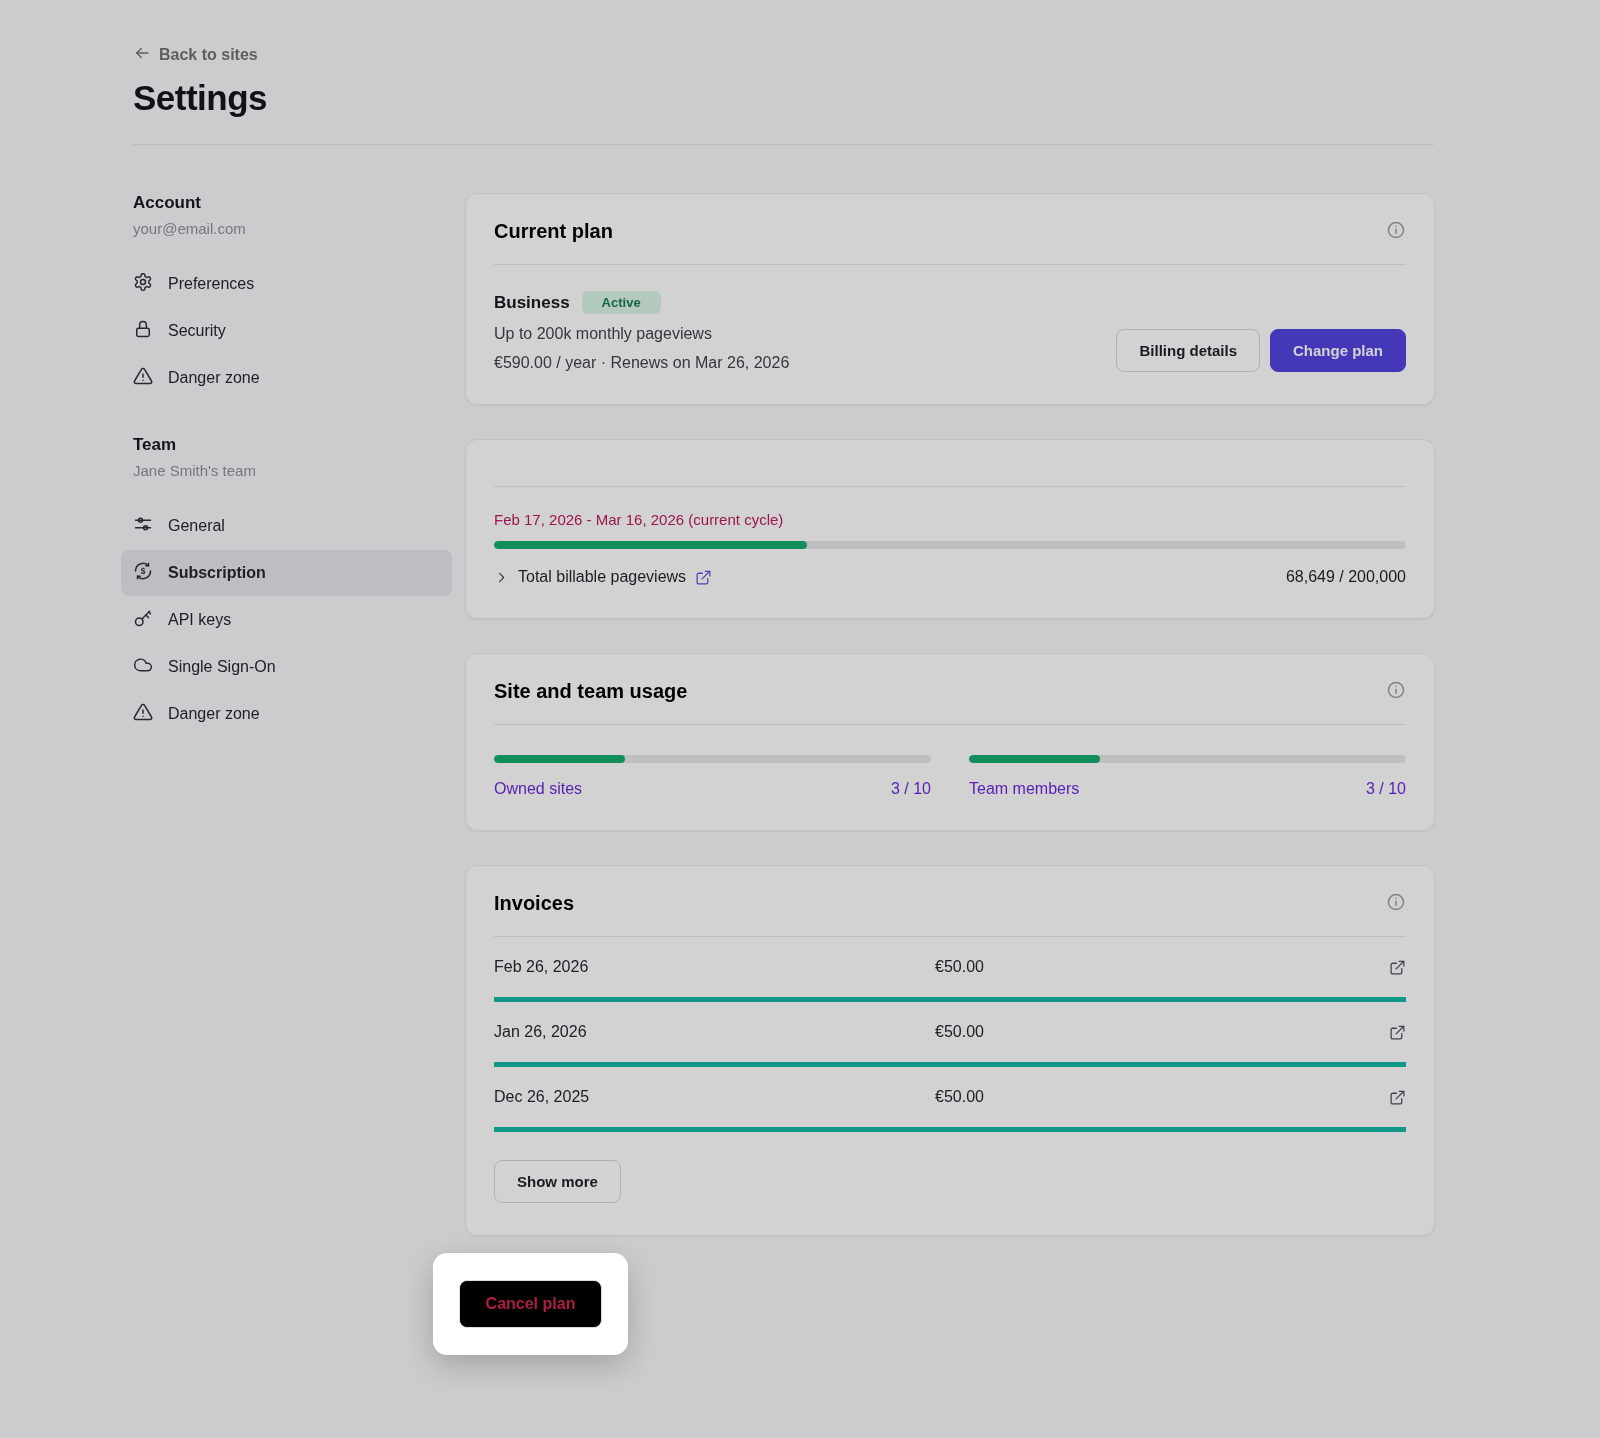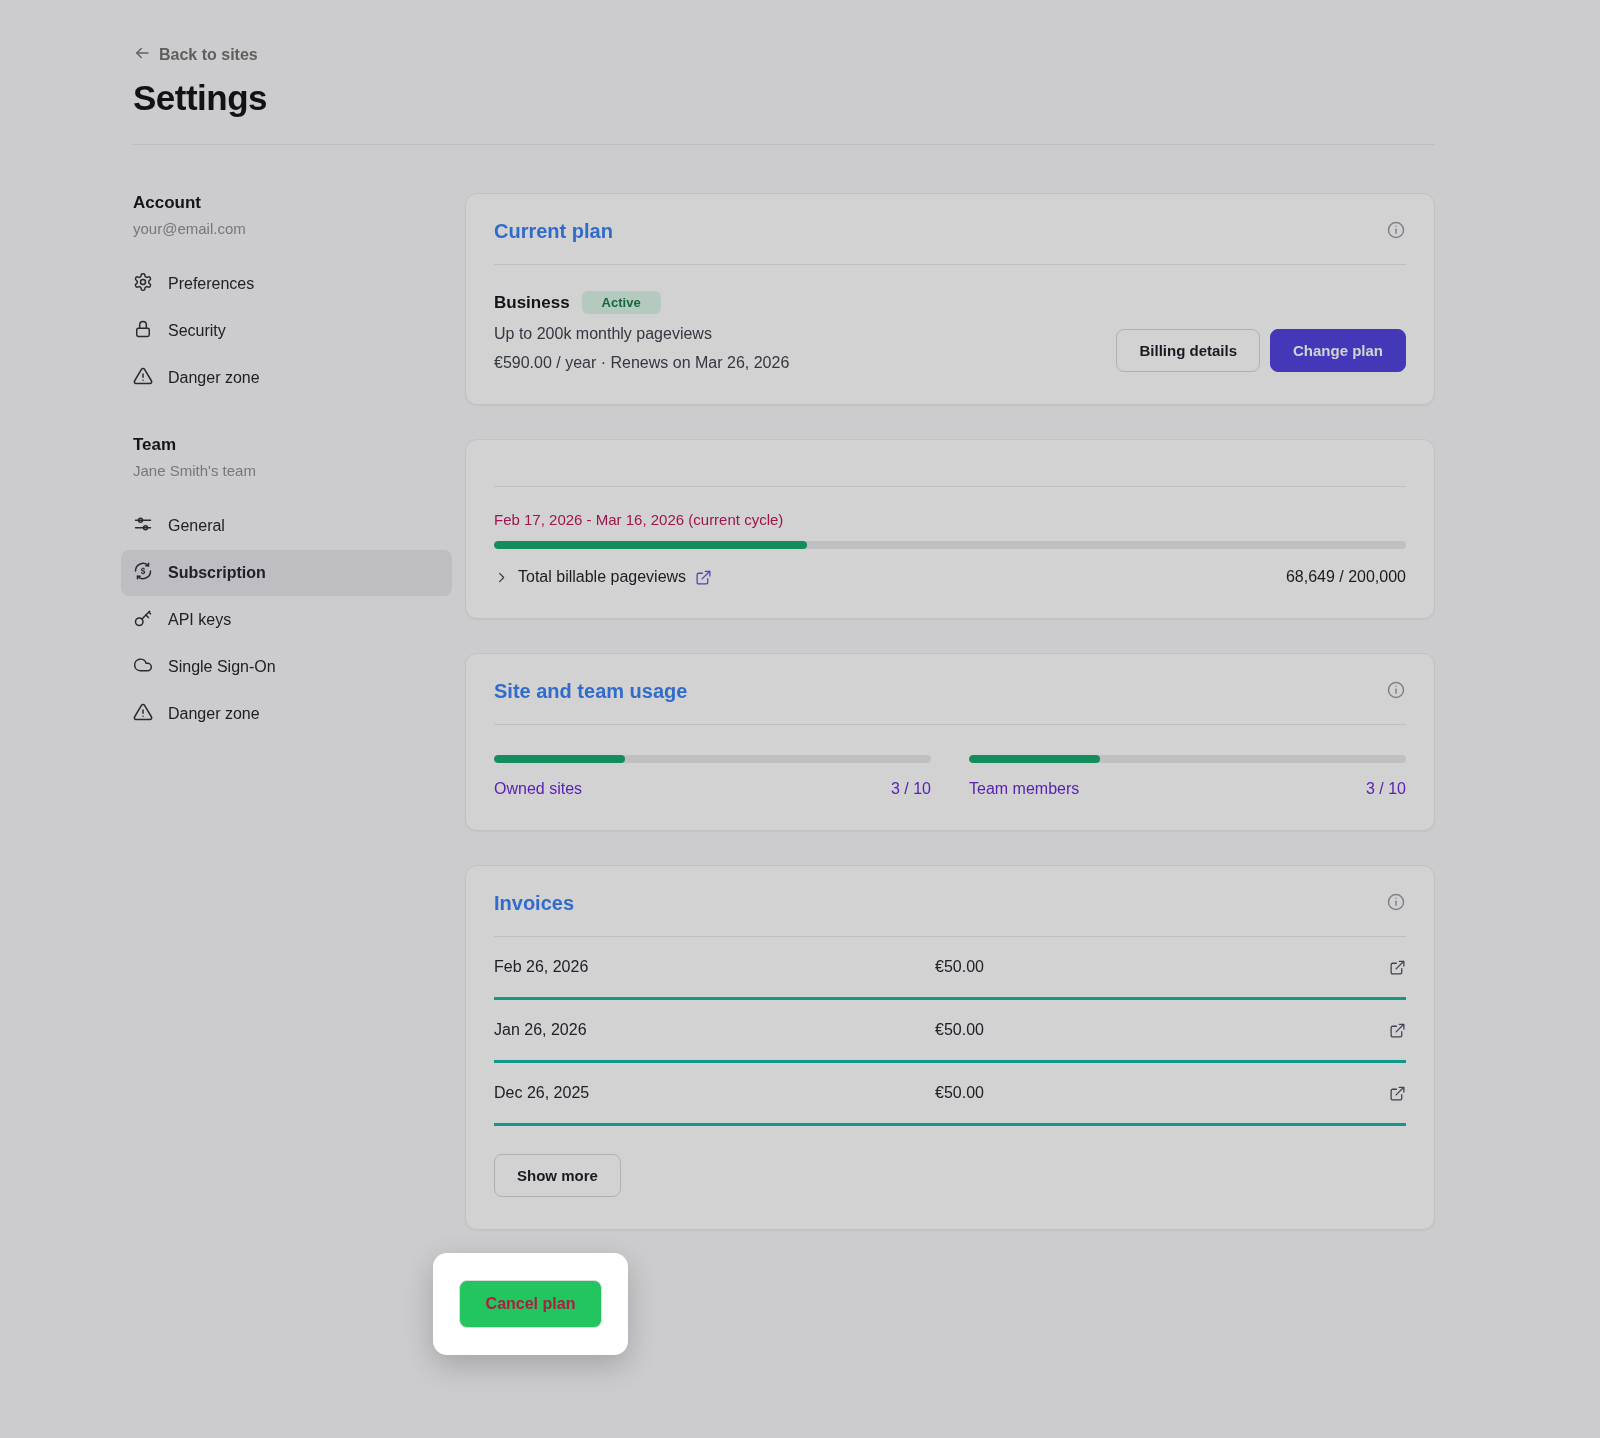--- a/index.html
+++ b/index.html
@@ -41,21 +41,21 @@
   .nav-item.selected { background: #e7e7ea; font-weight: 700; }
   .nav-item svg { width: 20px; height: 20px; color: #2f333b; flex: none; }
 
   
   .card {
     background: #ffffff; border: 1px solid #ececee; border-radius: 12px;
     padding: 26px 28px 32px; margin-bottom: 34px;
     box-shadow: 0 1px 2px rgba(20,20,30,0.05);
   }
   .card-head { display: flex; justify-content: space-between; align-items: flex-start; }
-  .card-title { font-size: 20px; font-weight: 700; color: #3b82f6; }
+  .card-title { font-size: 20px; font-weight: 700; color: #000000; }
   .info-icon { color: #9a9ea6; cursor: pointer; }
   .info-icon svg { width: 20px; height: 20px; }
   .card-rule { border-bottom: 1px solid #e8e8ea; margin-top: 20px; }
 
   
   .plan-body { display: flex; justify-content: space-between; align-items: flex-end; margin-top: 26px; }
   .plan-name-row { display: flex; align-items: center; gap: 12px; }
   .plan-name { font-size: 17px; font-weight: 700; color: #15171c; }
   .badge {
     background: #dcf5e7; color: #1b7a4b; font-size: 13px; font-weight: 600;
@@ -84,36 +84,36 @@
   .usage-value { font-size: 16px; font-weight: 500; color: #1c1f26; }
 
   
   .duo { display: flex; gap: 38px; margin-top: 30px; }
   .duo-col { flex: 1; }
   .duo-labels { display: flex; justify-content: space-between; margin-top: 17px; font-size: 16px; font-weight: 500; color: #6d28d9; }
 
   
   .invoice-row {
     display: grid; grid-template-columns: 1fr 1fr 30px; align-items: center;
-    padding: 21px 0; border-bottom: 3px solid #14b8a6; font-size: 16px; color: #23262d;
+    padding: 21px 0; border-bottom: 5px solid #14b8a6; font-size: 16px; color: #23262d;
   }
   .invoice-row .amount { text-align: left; }
   .invoice-row .row-action { justify-self: end; cursor: pointer; }
   .show-more { margin-top: 28px; }
 
   
   .dim-overlay { position: absolute; inset: 0; background: rgba(10, 10, 14, 0.185); z-index: 50; }
   .spotlight {
     position: absolute; left: 433px; top: 1253px; width: 195px; height: 102px;
     background: #ffffff; border-radius: 14px; z-index: 60;
     display: flex; align-items: center; justify-content: center;
     box-shadow: 0 10px 30px rgba(0,0,0,0.20);
   }
   .btn-danger {
-    background: #22c55e; border: 1px solid #dcdcdf; color: #ae1e42;
+    background: #000000; border: 1px solid #dcdcdf; color: #ae1e42;
     font-size: 16px; font-weight: 700; padding: 15px 26px;
   }
   svg { fill: none; stroke: currentColor; stroke-width: 1.8; stroke-linecap: round; stroke-linejoin: round; }
 </style>
 </head>
 <body>
 
 <div class="shell">
 
   

